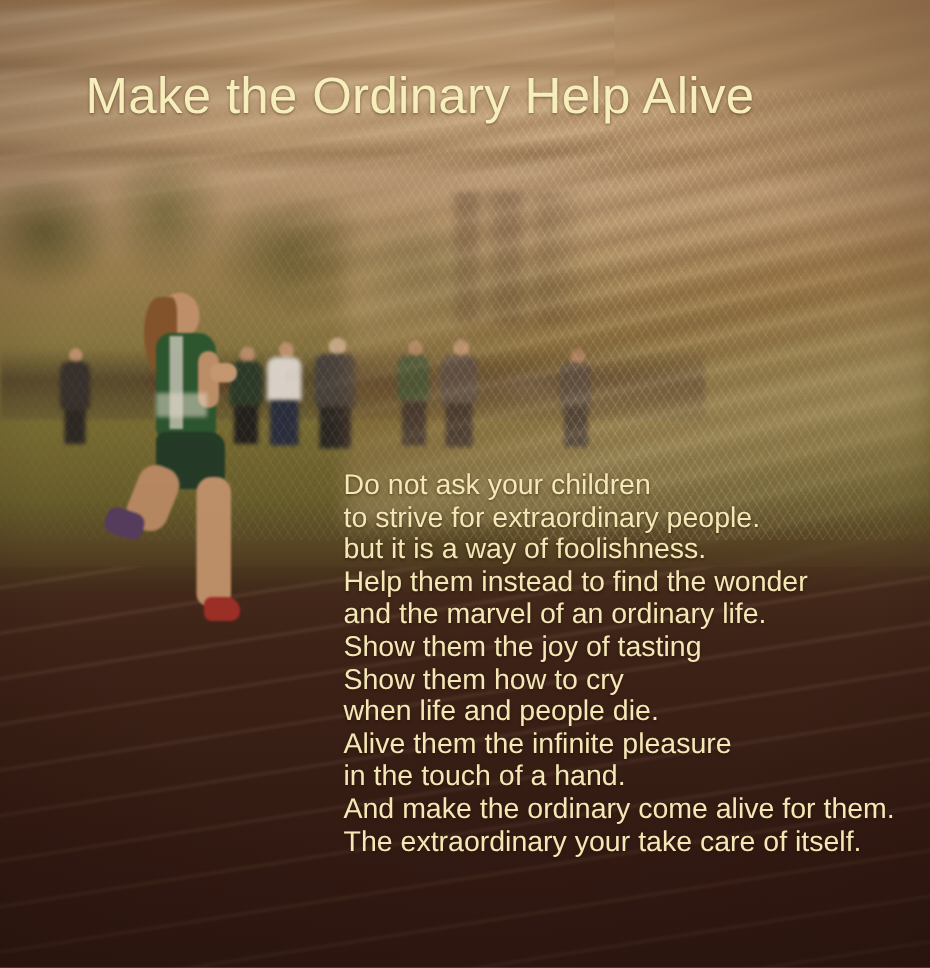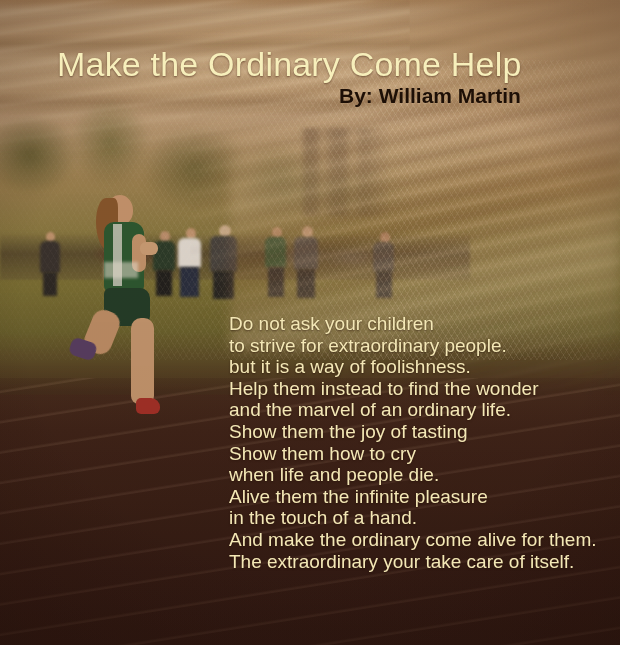--- a/index.html
+++ b/index.html
@@ -281,22 +281,21 @@
     <div class="runner" style="left:131px; top:318px; width:23px; height:86px; border-radius:10px 10px 8px 8px; background:#c99d75;"></div>
     <div class="runner" style="left:136px; top:398px; width:24px; height:16px; border-radius:5px 9px 6px 5px; background:#a8332a;"></div>
     <div class="runner" style="left:88px;  top:310px; width:28px; height:44px; border-radius:12px; background:#c2946c; transform:rotate(22deg);"></div>
     <div class="runner" style="left:70px;  top:340px; width:26px; height:18px; border-radius:7px; background:#5b4168; transform:rotate(18deg);"></div>
     <div class="runner" style="left:104px; top:262px; width:34px; height:16px; background:#f0ece0; opacity:.55; filter:blur(1.5px);"></div>
   </div>
 
   <div class="layer tone"></div>
   <div class="layer vignette"></div>
 
-  <div id="title">Make the Ordinary Come Help</div>
-  <div id="byline">By: William Martin</div>
+  <div id="title">Make the Ordinary Help Alive</div>
 
   <div id="poem">
     <div class="line">Do not ask your children</div>
     <div class="line">to strive for extraordinary people.</div>
     <div class="line">but it is a way of foolishness.</div>
     <div class="line">Help them instead to find the wonder</div>
     <div class="line">and the marvel of an ordinary life.</div>
     <div class="line">Show them the joy of tasting</div>
     <div class="line">Show them how to cry</div>
     <div class="line">when life and people die.</div>

